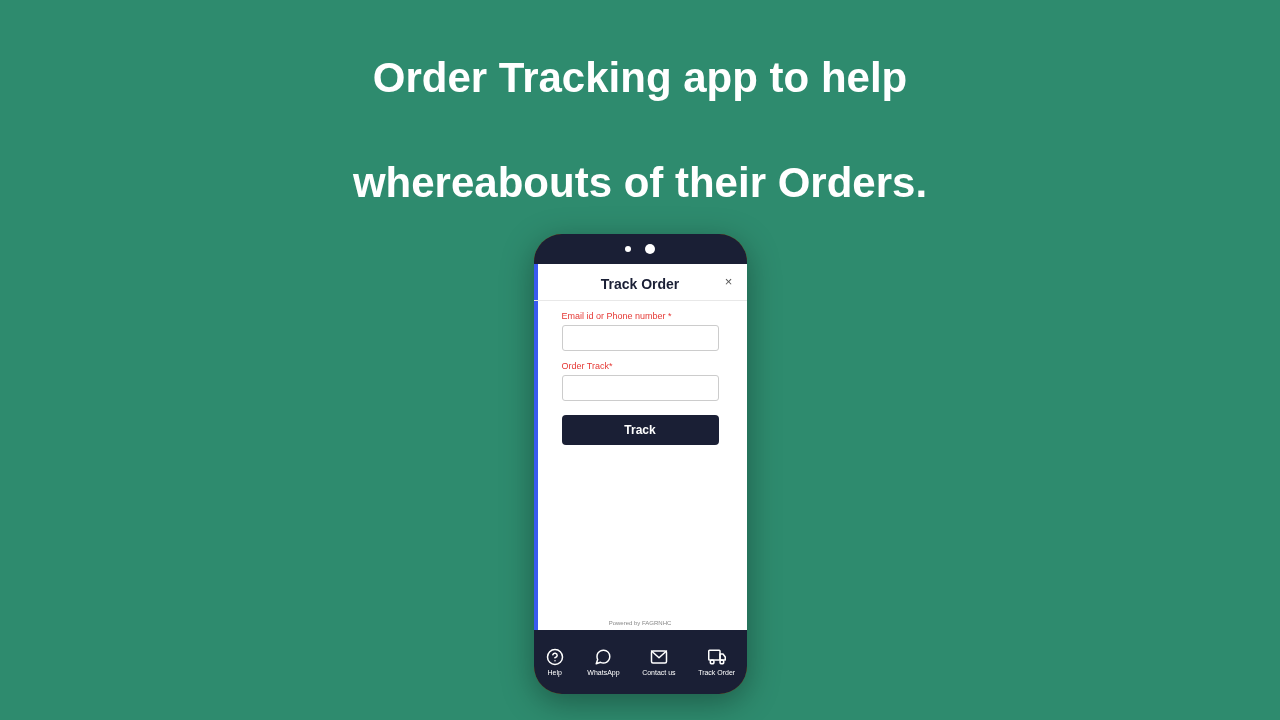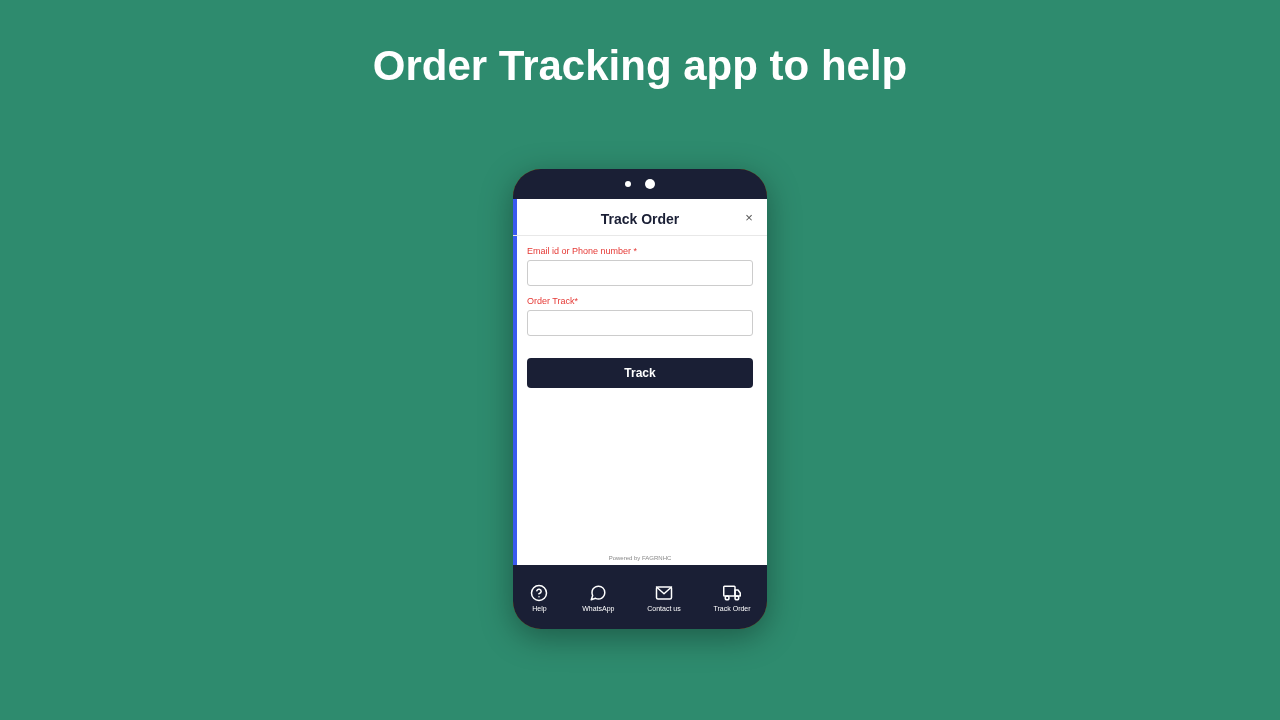--- a/index.html
+++ b/index.html
@@ -14,31 +14,31 @@
       flex-direction: column;
       align-items: center;
     }
 
     .headline {
       color: #ffffff;
       font-size: 42px;
       font-weight: 800;
       text-align: center;
       line-height: 1.25;
-      margin-top: 40px;
+      margin-top: 52px;
       max-width: 750px;
     }
 
     .phone-wrapper {
       margin-top: 24px;
       position: relative;
     }
 
     .phone {
-      width: 254px;
+      width: 213px;
       height: 460px;
       background-color: #a16207;
       border-radius: 28px;
       position: relative;
       display: flex;
       flex-direction: column;
       overflow: hidden;
       box-shadow: 0 8px 32px rgba(0,0,0,0.35);
     }
 
@@ -101,21 +101,21 @@
       display: flex;
       align-items: center;
       justify-content: center;
       cursor: pointer;
       color: #555;
       font-size: 13px;
     }
 
     
     .form-area {
-      padding: 10px 14px;
+      padding: 10px 28px;
       flex: 1;
     }
 
     .field-label {
       font-size: 9px;
       color: #333;
       margin-bottom: 4px;
       display: block;
     }
 
@@ -137,21 +137,21 @@
     .track-btn {
       width: 100%;
       height: 30px;
       background-color: #1a1f35;
       color: #ffffff;
       border: none;
       border-radius: 4px;
       font-size: 12px;
       font-weight: 700;
       cursor: pointer;
-      margin-top: 12px;
+      margin-top: 4px;
     }
 
     
     .bottom-nav {
       background-color: #1a1f35;
       height: 64px;
       display: flex;
       align-items: center;
       justify-content: space-around;
       flex-shrink: 0;
@@ -210,20 +210,21 @@
       width: 4px;
       background: #3a5af0;
     }
   </style>
 </head>
 <body>
 
 <p class="headline">
   <span>Order Tracking app to help</span><br>
   <br>
+  <span>whereabouts of their Orders.</span>
 </p>
 
 <div class="phone-wrapper">
   <div class="phone">
 
     <div class="phone-top-bar">
       <div class="dot-small"></div>
       <div class="dot-large"></div>
     </div>
 

